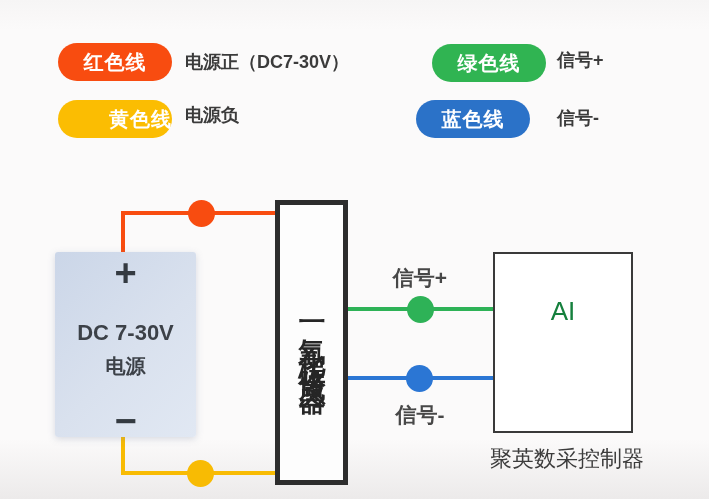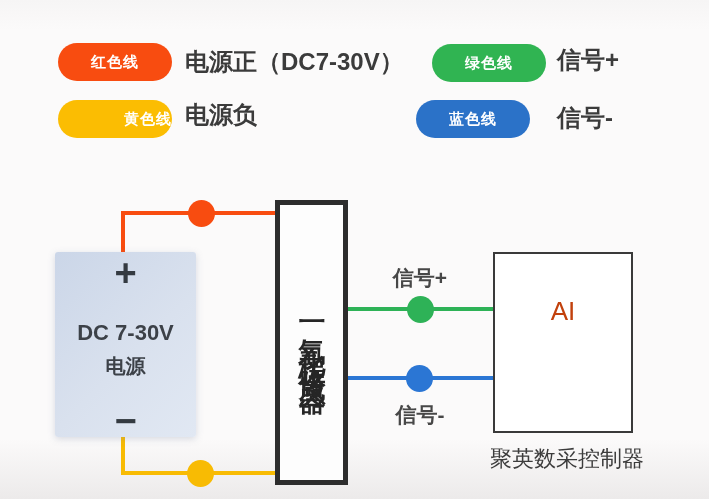--- a/index.html
+++ b/index.html
@@ -12,30 +12,30 @@
     width:709px;height:499px;
     overflow:hidden;
     background:linear-gradient(180deg,#f6f5f5 0%,#fbfafa 6%,#fbfafa 88%,#eceaea 100%);
   }
   
   .pill{
     position:absolute;
     width:114px;height:38px;
     border-radius:19px;
     display:flex;align-items:center;justify-content:center;
-    color:#fff;font-size:15px;font-weight:700;
+    color:#fff;font-size:20px;font-weight:700;
     letter-spacing:1px;
   }
   .pill-red{left:58px;top:43px;}
   .pill-yellow{left:58px;top:100px;justify-content:flex-end;}
   .pill-green{left:432px;top:44px;}
   .pill-blue{left:416px;top:100px;}
   .legend-desc{
     position:absolute;
-    font-size:24px;font-weight:700;color:#3b3b3b;
+    font-size:18px;font-weight:700;color:#3b3b3b;
     white-space:nowrap;line-height:28px;
   }
   .desc-1{left:185px;top:48px;}
   .desc-2{left:185px;top:101px;}
   .desc-3{left:557px;top:46px;}
   .desc-4{left:557px;top:104px;}
   
   .wire{position:absolute;}
   .wire-red-v{left:121px;top:211px;width:4px;height:45px;}
   .wire-red-h{left:121px;top:211px;width:158px;height:4px;}
@@ -89,21 +89,21 @@
   }
   .sig-plus{left:385px;top:266px;}
   .sig-minus{left:385px;top:403px;}
   
   .controller-box{
     position:absolute;left:493px;top:252px;width:140px;height:181px;
     box-sizing:border-box;border:2px solid #3a3a3a;background:#ffffff;
   }
   .port{
     position:absolute;left:0;right:0;text-align:center;
-    font-size:26px;color:#c2410c;line-height:30px;font-weight:400;
+    font-size:26px;color:#15803d;line-height:30px;font-weight:400;
   }
   .port-ai{top:42px;}
   .port-acom{top:119px;}
   .controller-caption{
     position:absolute;left:483px;top:446px;width:168px;
     text-align:center;font-size:22px;font-weight:400;color:#3c3c3c;line-height:26px;
     white-space:nowrap;
   }
 </style>
 </head>

